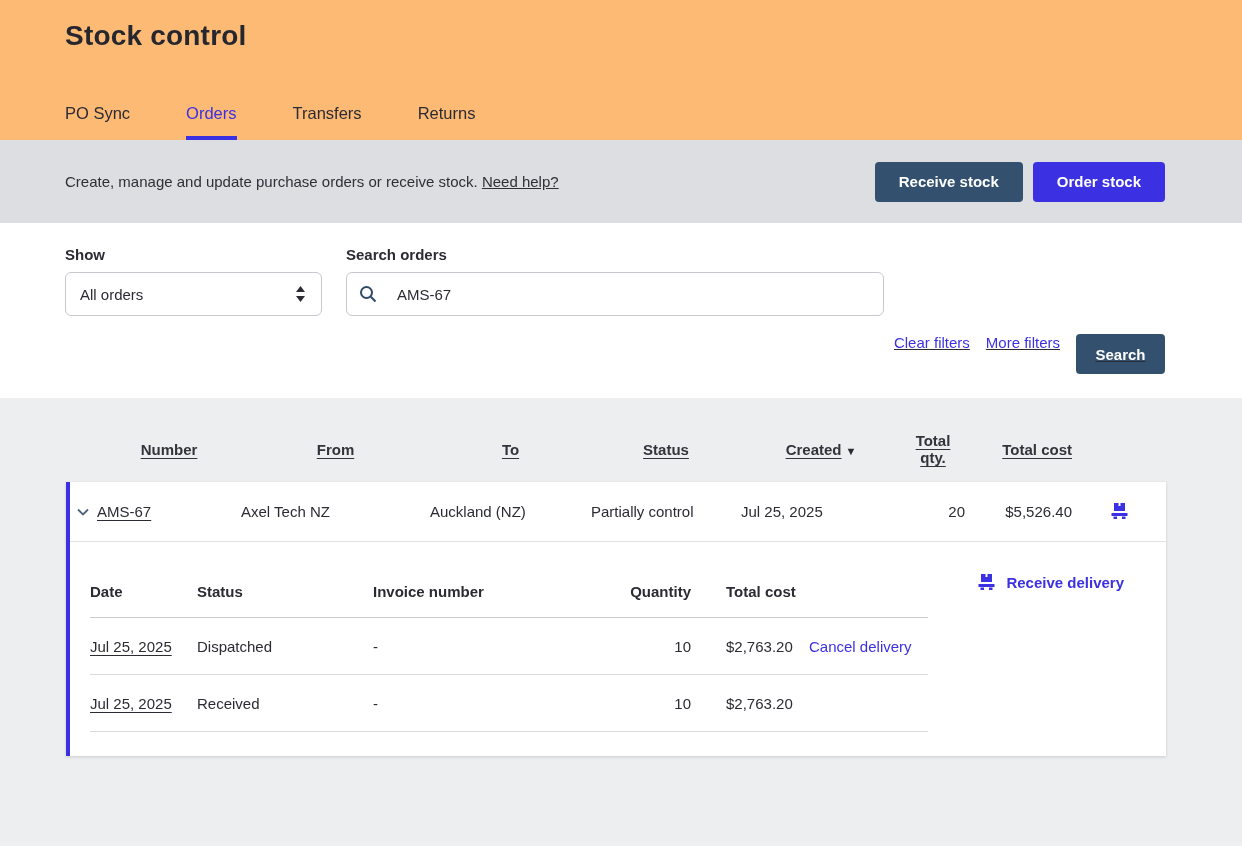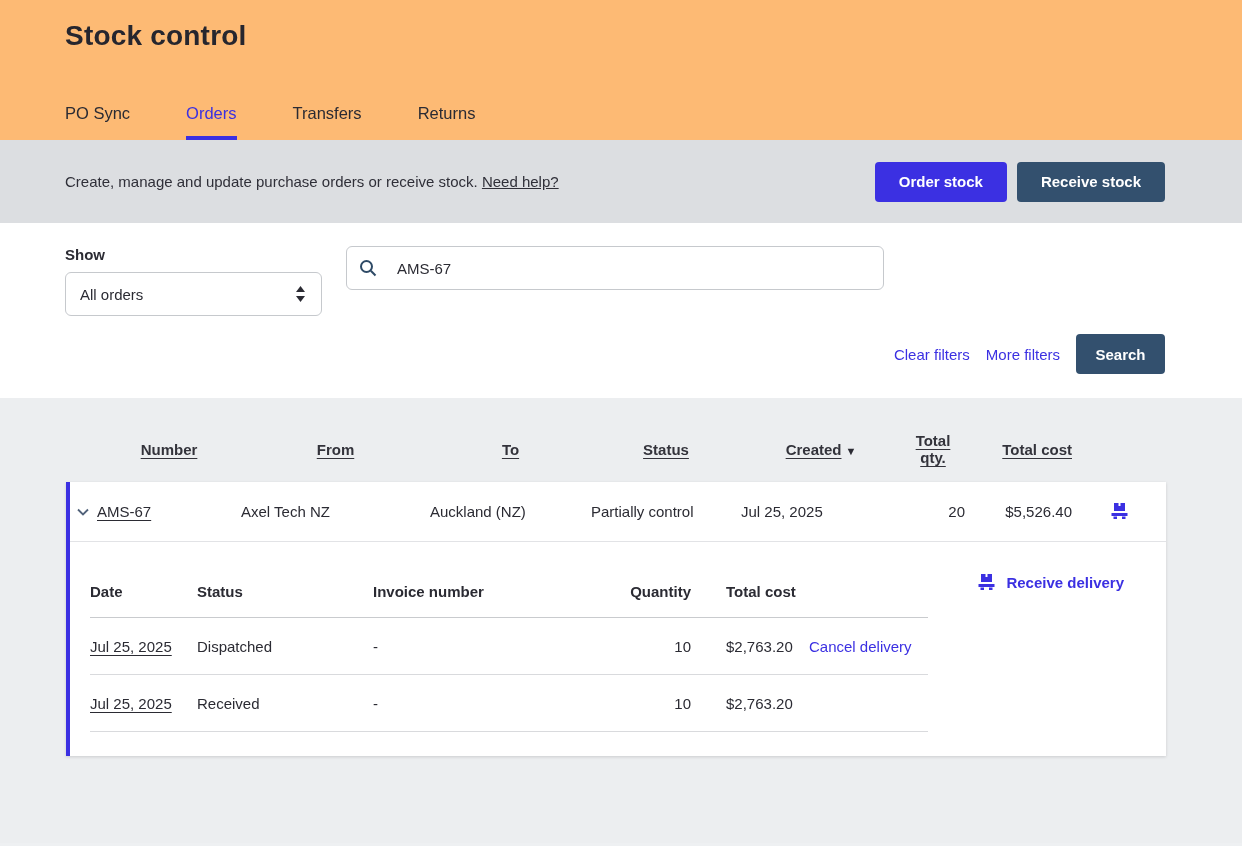--- a/index.html
+++ b/index.html
@@ -51,21 +51,21 @@
   .spinner { display:flex; flex-direction:column; gap:4px; align-items:center; margin-right:2px; }
   .spinner svg { display:block; }
   .field-show { margin-right:24px; }
   .field-search { width:538px; }
   .search-control { padding:0 12px; }
   .search-control svg { flex:0 0 auto; margin-right:10px; color:#2e4a66; }
   .search-control input {
     border:none; outline:none; flex:1; font-family:inherit; font-size:15px; color:#2b2b33; background:transparent;
   }
   .field-outlet { margin-left:auto; }
-  .filter-actions { display:flex; align-items:center; justify-content:flex-end; margin-top:18px; }
+  .filter-actions { display:flex; align-items:flex-start; justify-content:flex-end; margin-top:18px;text-decoration:underline; }
   .filter-link { color:#3b30e2; text-decoration:none; font-size:15px; margin-right:16px; }
   .btn.search-btn { background:#33506e; width:89px; padding:0; }
 
   
   .table-area { background:#eceef0; min-height:445px; padding-bottom:40px; }
   .orders-grid {
     display:grid;
     grid-template-columns:27px 144px 189px 161px 150px 160px 64px 107px 1fr;
     align-items:center;
   }
@@ -128,42 +128,43 @@
     <a class="tab">Returns</a>
   </nav>
 </header>
 
 <div class="banner">
   <p class="banner-text">
     <span>Create, manage and update purchase orders or receive stock.</span>
     <a>Need help?</a>
   </p>
   <div class="banner-buttons">
+    <button class="btn dark">Receive stock</button>
     <button class="btn primary">Order stock</button>
-    <button class="btn dark">Receive stock</button>
   </div>
 </div>
 
 <section class="filters">
   <div class="filter-row">
     <div class="field field-show">
       <label>Show</label>
       <div class="control select-control">
         <span>All orders</span>
         <span class="spinner">
           <svg width="9" height="6" viewBox="0 0 9 6">
               <path d="M4.5 0 L9 6 L0 6 Z" fill="#2b2b33"></path>
             </svg>
           <svg width="9" height="6" viewBox="0 0 9 6">
               <path d="M4.5 6 L0 0 L9 0 Z" fill="#2b2b33"></path>
             </svg>
         </span>
       </div>
     </div>
     <div class="field field-search">
+      <label>Search orders</label>
       <div class="control search-control">
         <span style="display:flex;color:#2e4a66;margin-right:10px;">
           <svg width="18" height="18" viewBox="0 0 18 18" fill="none" stroke="currentColor" stroke-width="2">
             <circle cx="7.5" cy="7.5" r="5.5"></circle>
               <line x1="11.8" y1="11.8" x2="16.5" y2="16.5"></line>
           </svg>
         </span>
         <input type="text" value="AMS-67" style="">
       </div>
     </div>

